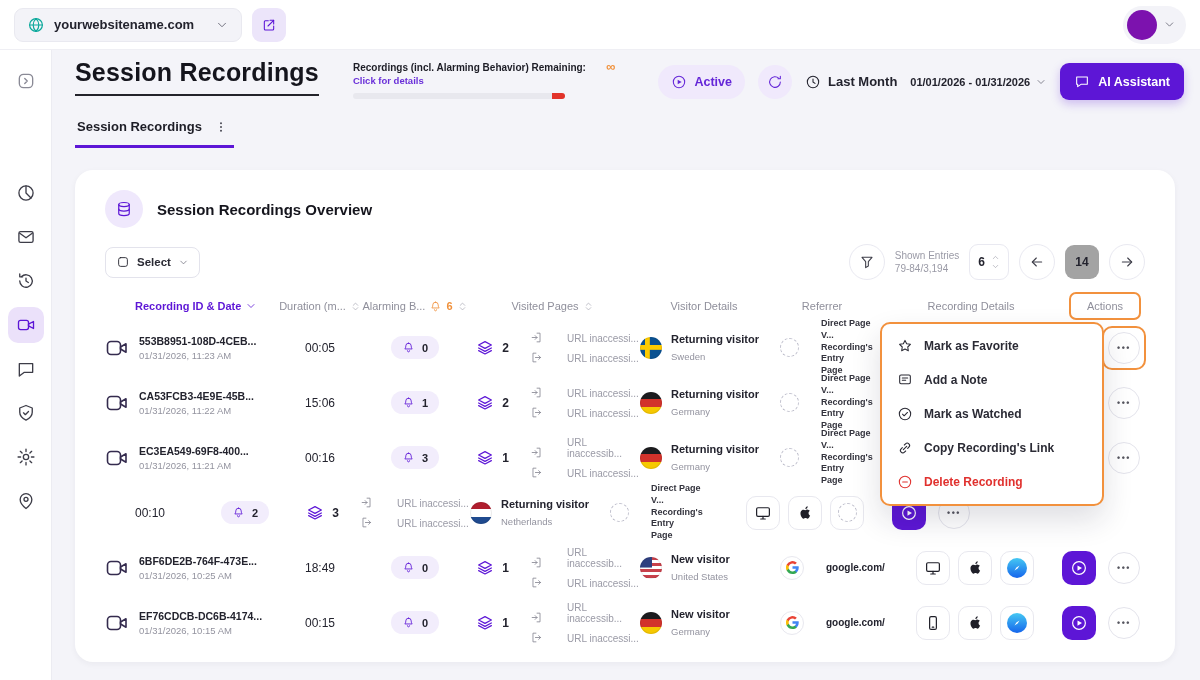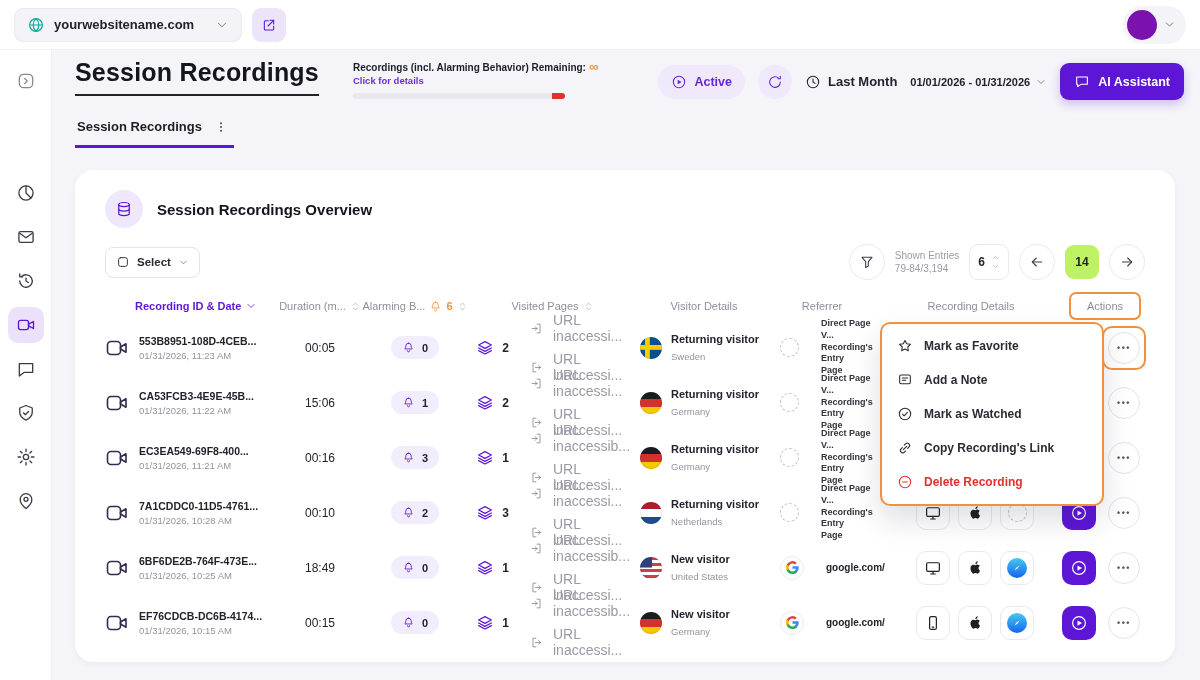--- a/index.html
+++ b/index.html
@@ -22,21 +22,21 @@
   
   .sidebar{position:absolute;top:50px;left:0;bottom:0;width:52px;background:#fff;border-right:1px solid #ececf2;display:flex;flex-direction:column;align-items:center;padding-top:13px;z-index:5}
   .side-btn{width:36px;height:36px;border-radius:10px;color:#3d3d48;display:flex;align-items:center;justify-content:center;margin-bottom:8px}
   .side-btn.first{margin-bottom:76px;color:#8a8a96}
   .side-btn.active{background:#ebe1fa;color:#5d16d6}
 
   
   .page-head{position:absolute;top:58px;left:75px;right:16px;display:flex;align-items:flex-start}
   .page-title{font-size:25px;font-weight:800;color:#15151d;letter-spacing:.2px;padding-bottom:7px;border-bottom:2.5px solid #23232b}
   .remaining{margin-left:34px;padding-top:4px;width:212px}
-  .rem-line1{font-size:10px;font-weight:700;color:#1d1d26;white-space:nowrap;display:flex;align-items:center;gap:3px}
+  .rem-line1{font-size:10px;font-weight:700;color:#1d1d26;white-space:nowrap;display:flex;align-items:center;gap:20px}
   .rem-inf{color:#f0913c;font-size:13px;font-weight:700;line-height:.8}
   .rem-link{font-size:9.5px;color:#6a30d9;font-weight:700;margin-top:2px}
   .rem-bar{margin-top:7px;height:6px;border-radius:3px;background:#e8e8ee;position:relative;overflow:hidden}
   .rem-fill{position:absolute;right:0;top:0;bottom:0;width:13px;background:#e2332a}
   .head-right{margin-left:auto;display:flex;align-items:center;gap:13px;padding-top:5px}
   .active-btn{height:34px;padding:0 13px;border-radius:17px;background:#f0e9fc;color:#6527d8;display:flex;align-items:center;gap:7px;font-size:12.5px;font-weight:700}
   .refresh-btn{width:34px;height:34px;border-radius:50%;background:#f0e9fc;color:#6527d8;display:flex;align-items:center;justify-content:center}
   .period{display:flex;align-items:center;gap:7px;font-size:13px;font-weight:700}
   .daterange{display:flex;align-items:center;gap:5px;font-size:11px;font-weight:700;color:#23232e}
   .daterange .chev{color:#6b6b78;display:flex}
@@ -53,21 +53,21 @@
   .panel-icon{width:38px;height:38px;border-radius:50%;background:#efe8fc;color:#5d16d6;display:flex;align-items:center;justify-content:center}
   .panel-title{font-size:15px;font-weight:800;color:#15151d}
   .controls{margin-top:16px;display:flex;align-items:center;height:36px}
   .select-btn{height:31px;border:1px solid #e3e3ec;border-radius:8px;display:flex;align-items:center;gap:7px;padding:0 10px;font-size:11.5px;font-weight:700;color:#2a2a34;background:#fff}
   .select-btn .chev{color:#6b6b78;display:flex}
   .ctrl-right{margin-left:auto;display:flex;align-items:center;gap:10px}
   .icon-circle{width:36px;height:36px;border-radius:50%;border:1px solid #e9e9f1;background:#fff;display:flex;align-items:center;justify-content:center;color:#3d3d48}
   .shown{font-size:10px;color:#9a9aa6;text-align:left;line-height:1.35}
   .perpage{height:36px;border:1px solid #e9e9f1;border-radius:9px;display:flex;align-items:center;padding:0 8px;gap:6px;font-size:12px;font-weight:700;background:#fff}
   .stepper{display:flex;flex-direction:column;color:#9a9aa6;gap:0}
-  .page-box{width:34px;height:34px;border-radius:9px;background:#bef264;display:flex;align-items:center;justify-content:center;font-size:12px;font-weight:700}
+  .page-box{width:34px;height:34px;border-radius:9px;background:#a3a3a3;display:flex;align-items:center;justify-content:center;font-size:12px;font-weight:700}
 
   
   .thead{margin-top:12px;display:flex;align-items:center;height:28px;font-size:11px;color:#8f8f9b}
   .h{display:flex;align-items:center;justify-content:center;gap:4px;white-space:nowrap}
   .sort{color:#ababb6}
   .h1{width:170px;justify-content:flex-start;padding-left:30px;color:#5d16d6;font-weight:700}
   .h2{width:90px}.h3{width:100px}.h4{width:175px}.h5{width:128px}.h6{width:108px}.h7{width:190px}.h8{width:78px}
   .halarm{color:#f0913c;display:flex}
   .hnum{color:#f0913c;font-weight:700}
   .actions-anno{position:relative;padding:0 2px}
@@ -81,21 +81,21 @@
   .rid{font-size:10.5px;font-weight:700}
   .rdate{font-size:9.5px;color:#93939f;margin-top:3px}
   .c2{width:90px;justify-content:center;font-size:12px}
   .c3{width:100px;justify-content:center}
   .apill{display:flex;align-items:center;gap:7px;background:#f2edfc;border-radius:14px;padding:5px 11px;font-size:11px;font-weight:600}
   .apill .i{color:#5d16d6}
   .c4{width:55px;gap:8px;justify-content:center}
   .c4 .i{color:#5d16d6}
   .pcount{font-size:12px;font-weight:700}
   .c5{width:120px;flex-direction:column;align-items:flex-start;gap:7px;padding-left:10px}
-  .urow{display:flex;align-items:center;gap:10px;font-size:14px;color:#9a9aa6}
+  .urow{display:flex;align-items:flex-end;gap:24px;font-size:10px;color:#9a9aa6}
   .urow .i{color:#8b8b97}
   .c6{width:128px;gap:9px}
   .vtype{font-size:11px;font-weight:700}
   .vcountry{font-size:9.5px;color:#93939f;margin-top:6px}
   .c7{width:108px;gap:22px;padding-left:12px}
   .reftext{display:flex;flex-direction:column;font-size:9px;color:#33333d;line-height:1.3;font-weight:600}
   .refurl{font-size:10px;font-weight:600}
   .refg{width:24px;height:24px;border-radius:50%;border:1px solid #e8e8ef;display:flex;align-items:center;justify-content:center;background:#fff;flex-shrink:0}
   .c8{width:178px;gap:8px;padding-left:40px}
   .dev{width:34px;height:34px;border:1px solid #e8e8ef;border-radius:10px;display:flex;align-items:center;justify-content:center;color:#1f1f28;background:#fff;flex-shrink:0}
@@ -665,32 +665,20 @@
           </button>
         </div>
       <div class="c c10">
           <button class="dots-btn">
             <span class="dots">•••</span>
           </button>
         </div>
     </div>
 
     <div class="trow">
-      <div class="c c1">
-        <span class="recicon">
-            <svg class="i s24" viewBox="0 0 24 24">
-              <rect x="2.5" y="5.5" width="13" height="13" rx="3.5"></rect>
-              <path d="M15.5 11l5.5-3.2v8.4L15.5 13z"></path>
-            </svg>
-          </span>
-        <div>
-            <div class="rid">7A1CDDC0-11D5-4761...</div>
-            <div class="rdate">01/31/2026, 10:28 AM</div>
-          </div>
-      </div>
       <div class="c c2">00:10</div>
       <div class="c c3">
           <span class="apill">
             <svg class="i s13" viewBox="0 0 24 24">
               <path d="M12 4a5 5 0 0 1 5 5c0 3 .8 4.5 1.8 5.7H5.2C6.2 13.5 7 12 7 9a5 5 0 0 1 5-5z"></path>
               <path d="M10 18a2 2 0 0 0 4 0"></path>
             </svg>
             <span>2</span>
           </span>
         </div>

